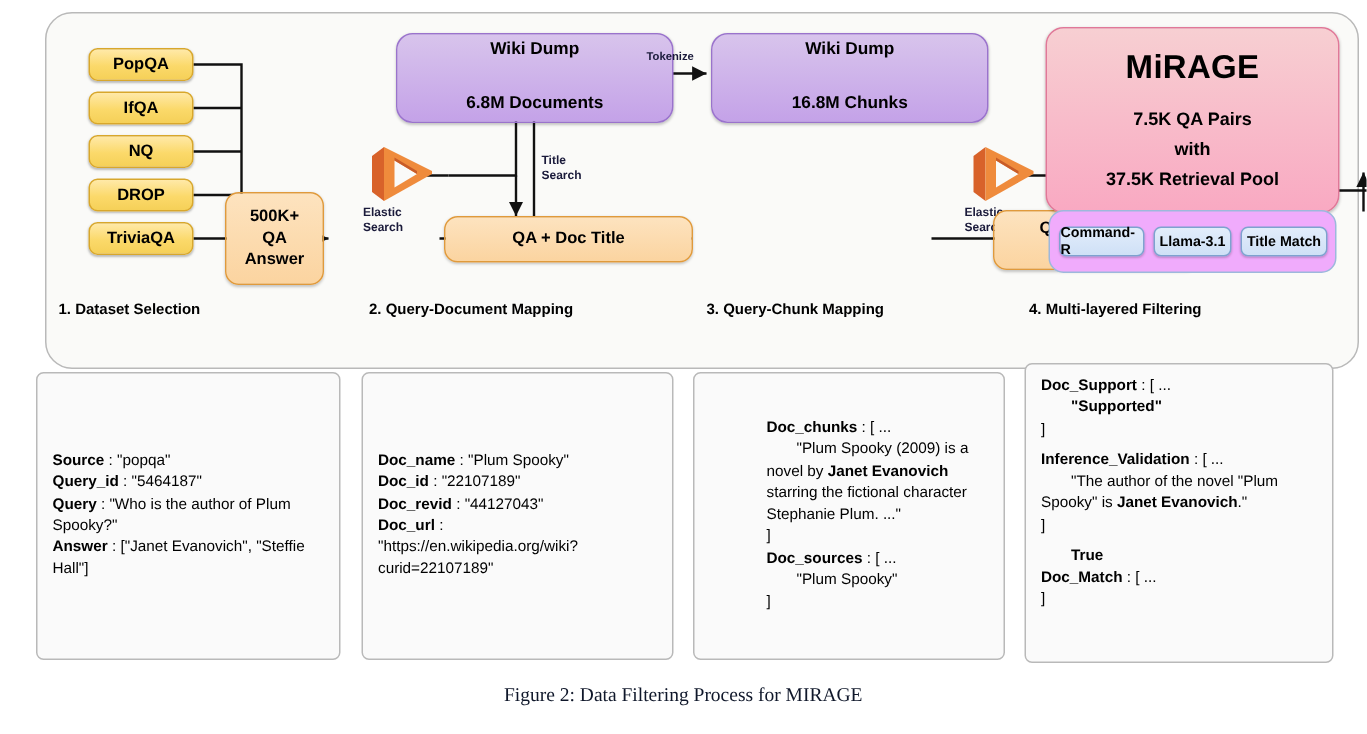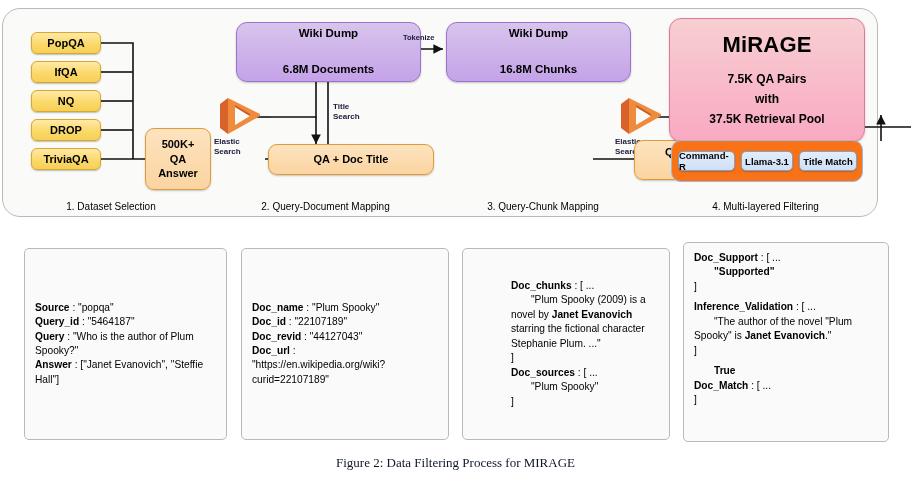--- a/index.html
+++ b/index.html
@@ -7,22 +7,22 @@
     width: 911px; height: 489px;
     background: #ffffff;
     font-family: "Liberation Sans", sans-serif;
     position: relative;
     overflow: hidden;
   }
 
   
   #pipeline-panel {
     position: absolute;
-    left: 2px; top: 8px;
-    width: 876px; height: 209px;
+    left: 30px; top: 8px;
+    width: 876px; height: 238px;
     background: #fafaf8;
     border: 1.5px solid #b9b9b9;
     border-radius: 18px;
   }
 
   .node {
     position: absolute;
     display: flex;
     flex-direction: column;
     align-items: center;
@@ -68,21 +68,21 @@
     border: 1.4px solid #e07898;
     border-radius: 12px;
     box-shadow: 0 1px 2px rgba(0,0,0,.22);
     text-align: center;
   }
   #mirage-title { font-size: 22px; letter-spacing: .2px; margin-bottom: 10px; }
   #mirage-box .sub { font-size: 12px; line-height: 1.65; }
 
   
   #filter-container {
-    background: #f97316;
+    background: #f0abfc;
     border: 1.3px solid #9db8dc;
     border-radius: 10px;
   }
   .blue-chip {
     position: absolute;
     height: 20px;
     background: linear-gradient(180deg,#e2edfb 0%,#cfe0f6 100%);
     border: 1.2px solid #7ea2cf;
     border-radius: 5px;
     font-size: 9.5px;
@@ -106,22 +106,21 @@
   }
   .tokenize-label {
     position: absolute;
     font-size: 7.5px; font-weight: bold;
     color: #1a1a3a;
   }
 
   
   .stage-label {
     position: absolute;
-    font-size: 10px; font-weight: normal; color: #000;
-    text-align: center;
+    font-size: 10px; font-weight: bold; color: #000;
   }
 
   
   .json-card {
     position: absolute;
     background: #fafafa;
     border: 1.4px solid #b9b9b9;
     border-radius: 5px;
     font-size: 10.2px;
     line-height: 1.42;
@@ -198,21 +197,21 @@
   <div class="node ds-pill" style="left:28px; top:81px;">
       <span>NQ</span>
     </div>
   <div class="node ds-pill" style="left:28px; top:110px;">
       <span>DROP</span>
     </div>
   <div class="node ds-pill" style="left:28px; top:139px;">
       <span>TriviaQA</span>
     </div>
 
-  <div class="node orange-box" style="left:119px; top:119px; width:66px; height:62px;margin-left:23px;">
+  <div class="node orange-box" style="left:119px; top:119px; width:66px; height:62px;">
     <span>500K+</span>
     <span>QA</span>
     <span>Answer</span>
   </div>
 
   <div class="node purple-box" style="left:233px; top:13px; width:185px; height:60px;">
     <span class="line-top">Wiki Dump</span>
     <span>6.8M Documents</span>
   </div>
 

